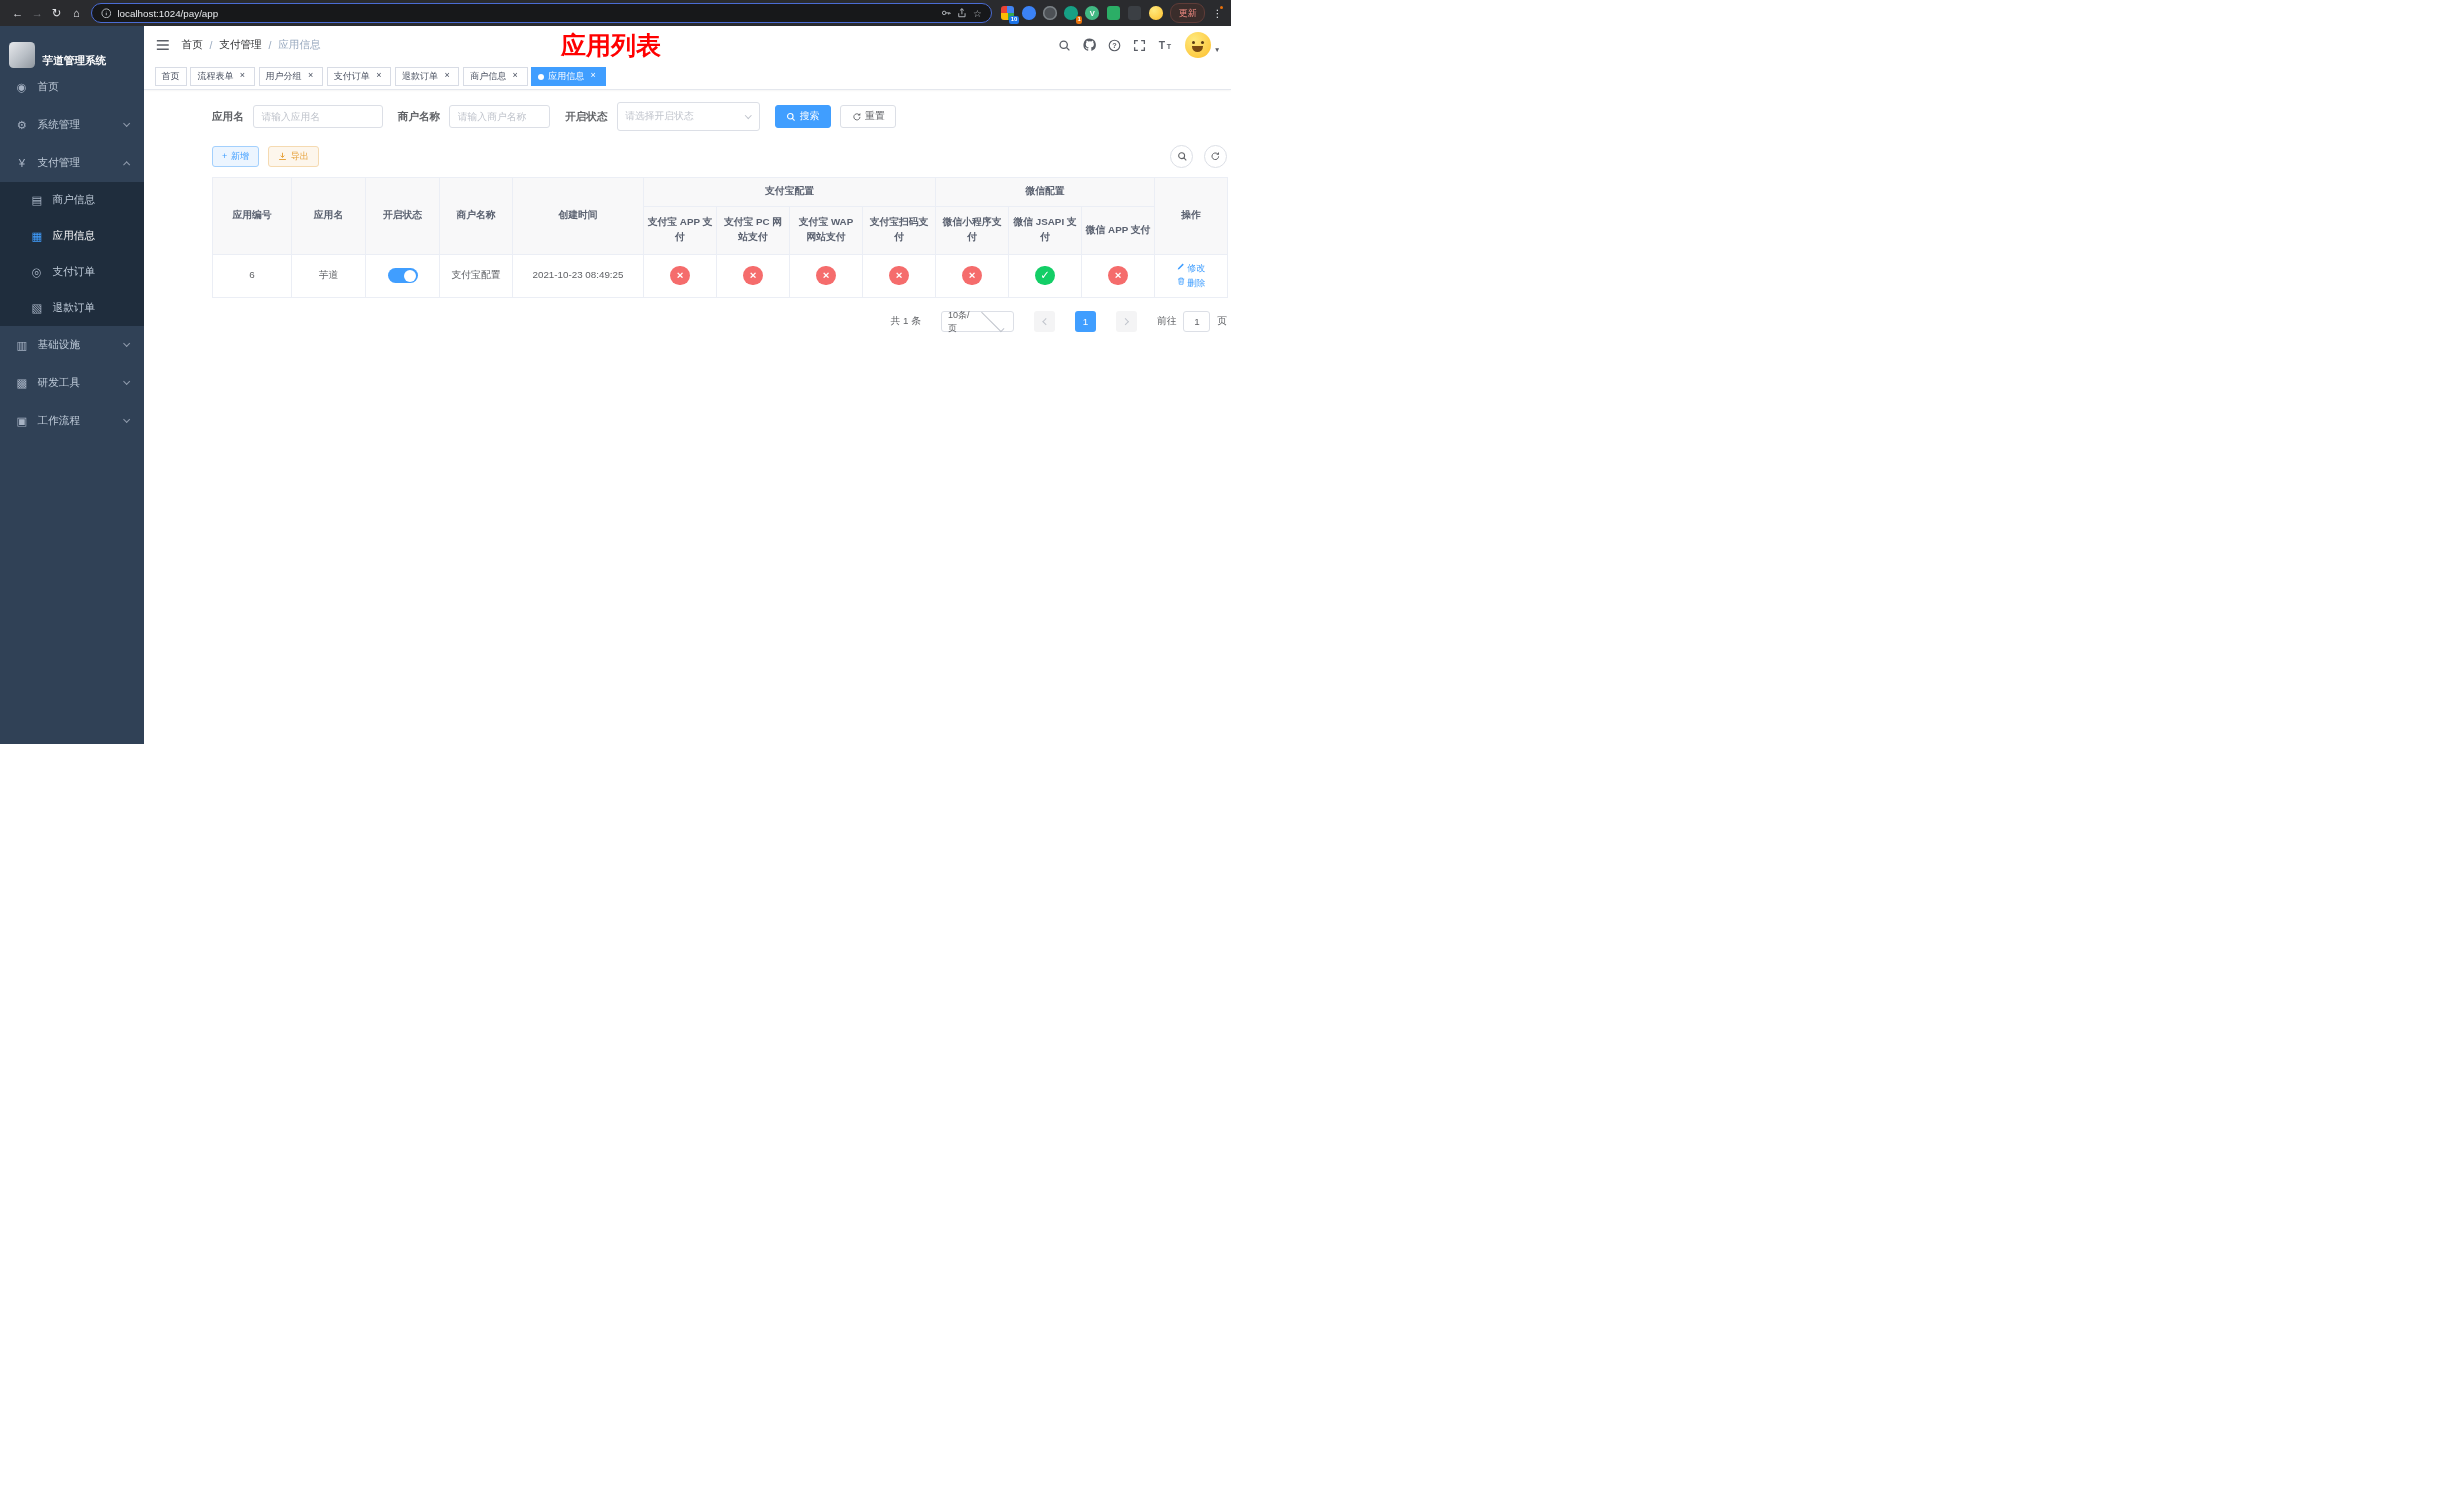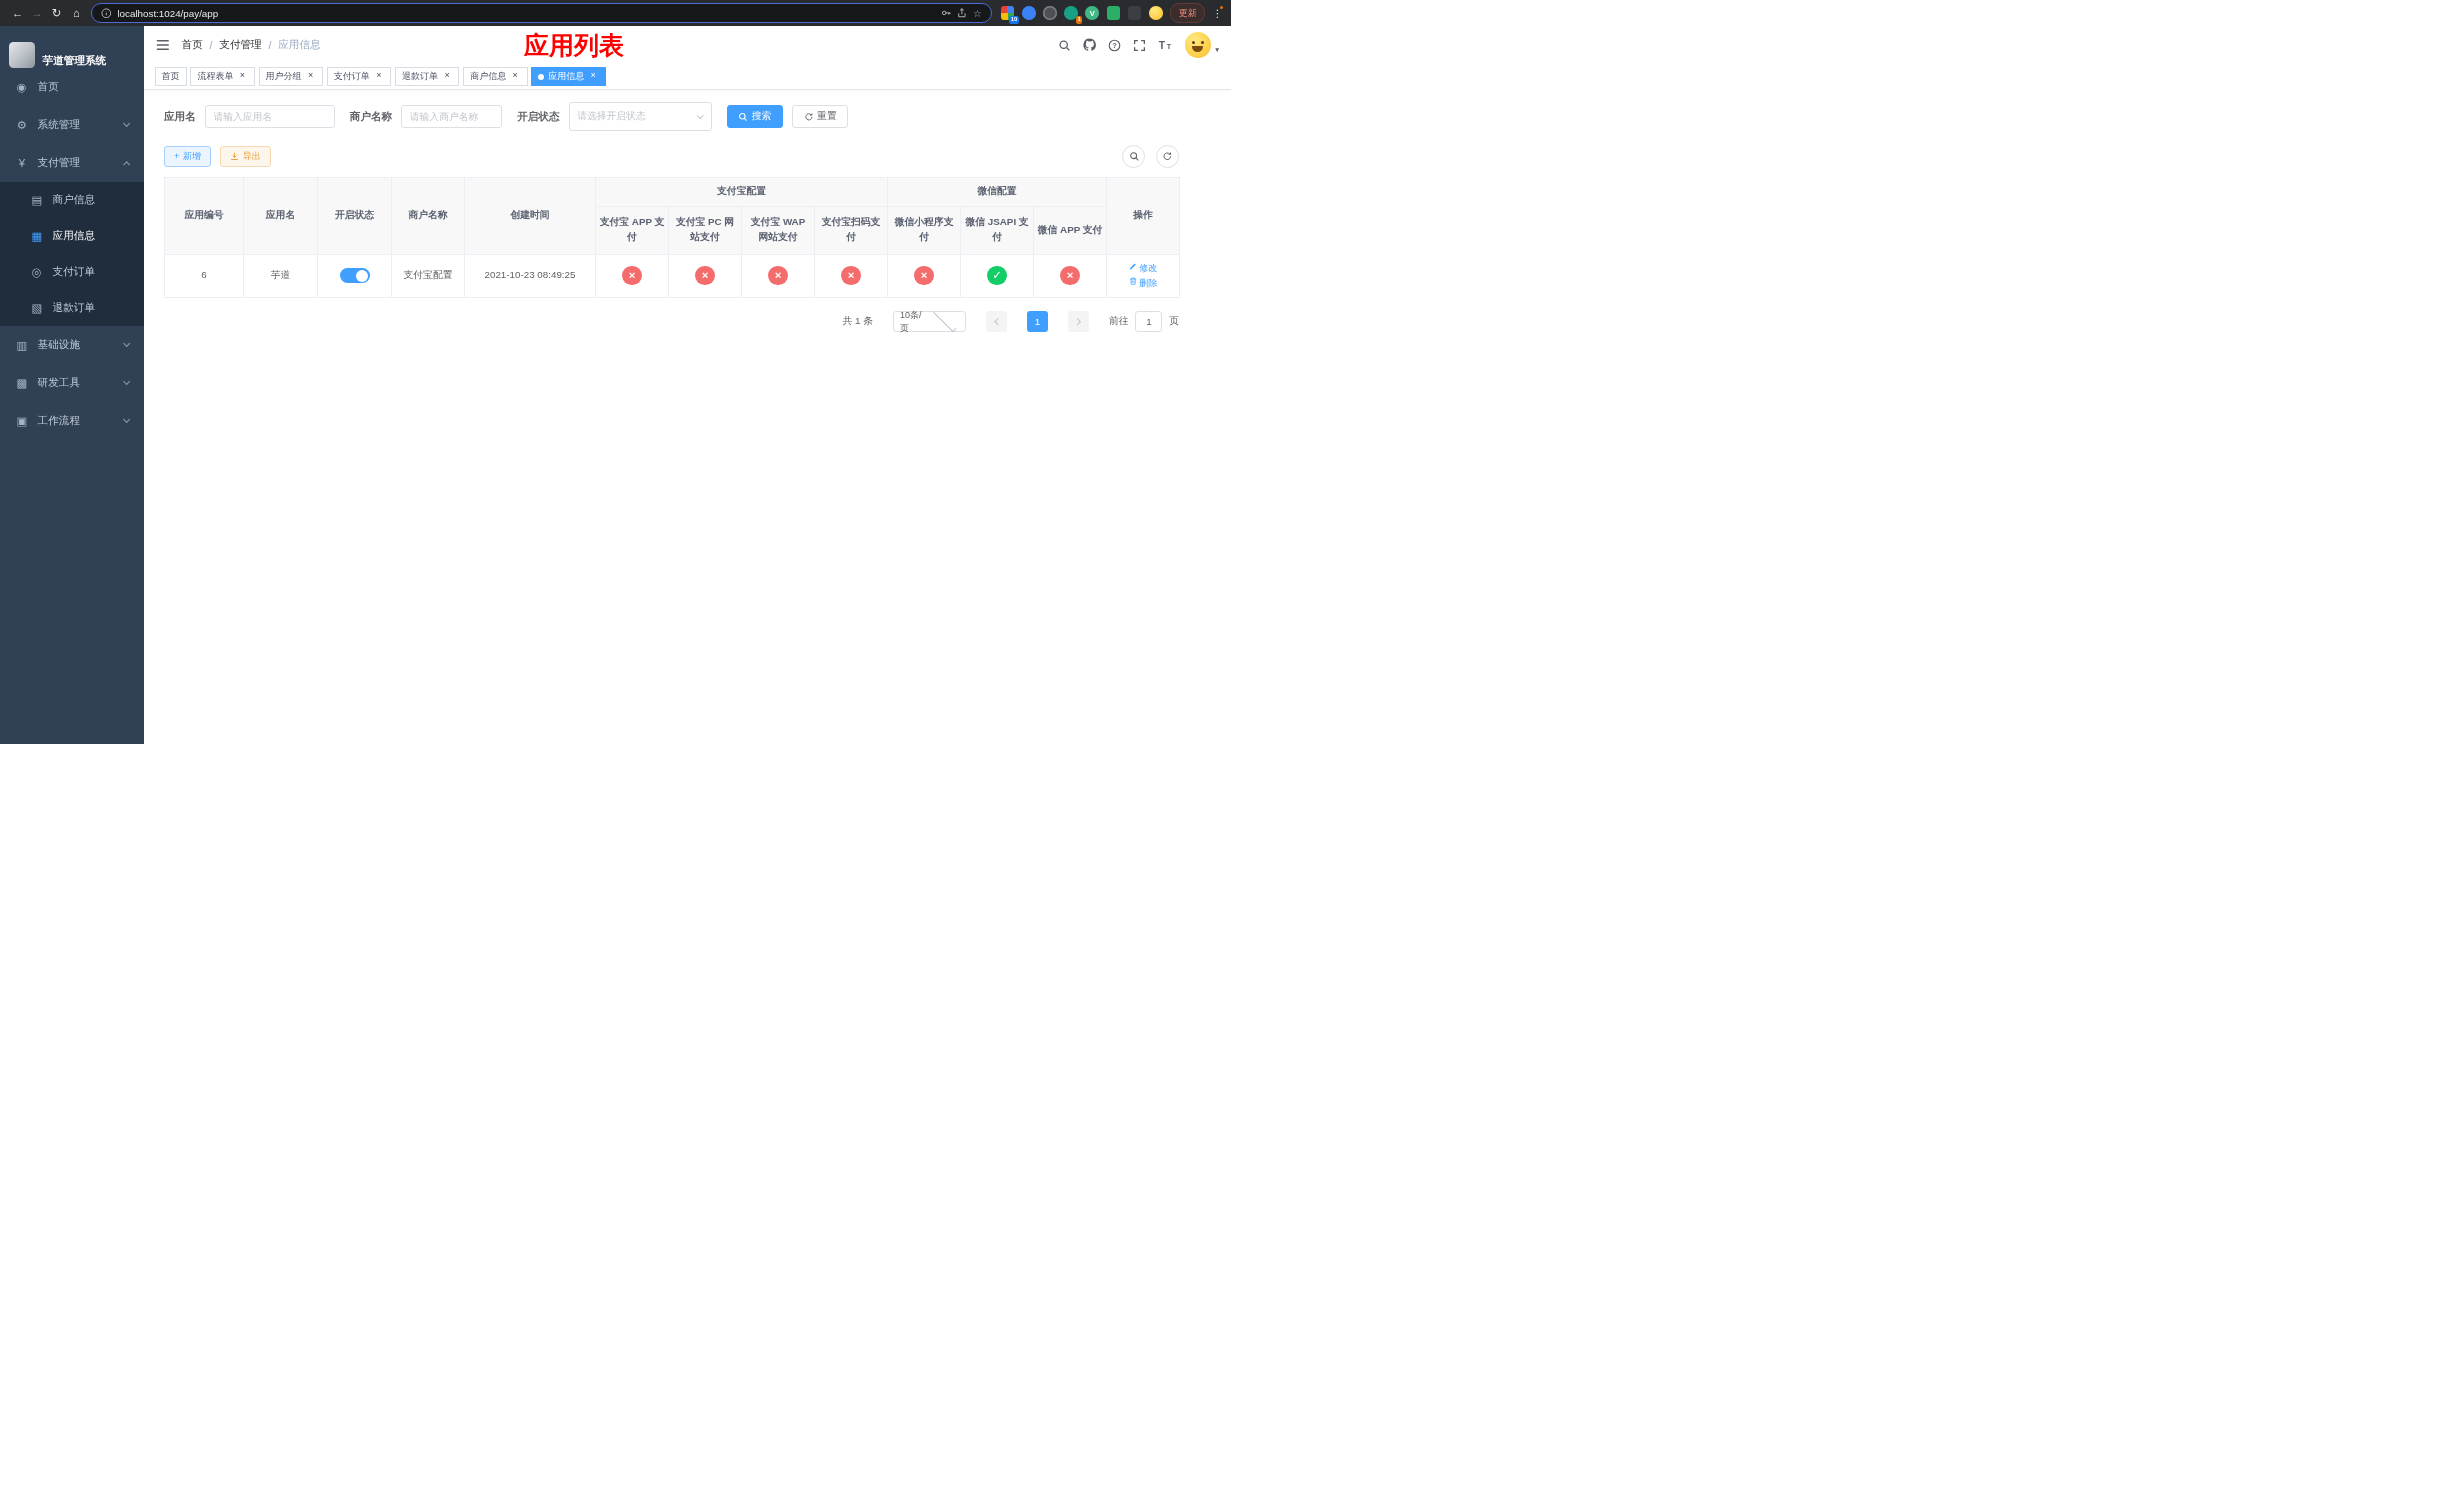--- a/index.html
+++ b/index.html
@@ -52,21 +52,21 @@
   .chev.up { transform:rotate(-135deg); margin-top:3px; }
 
   
   .main { flex:1; display:flex; flex-direction:column; min-width:0; position:relative; background:#fff; }
   .navbar { height:38px; display:flex; align-items:center; padding:0 12px; background:#fff; position:relative; }
   .hamburger { color:#5a5e66; display:flex; align-items:center; cursor:pointer; margin-right:12px; }
   .crumb { display:flex; align-items:center; gap:6.8px; font-size:10.6px; }
   .crumb .c1 { color:#303133; cursor:pointer; }
   .crumb .sep { color:#97a8be; }
   .crumb .current { color:#97a8be; }
-  .annotation { position:absolute; left:430px; top:50%; transform:translate(-50%,-50%);
+  .annotation { position:absolute; left:467px; top:50%; transform:translate(-50%,-50%);
     color:#ff0000; font-size:25px; font-weight:bold; white-space:nowrap; pointer-events:none; }
   .nav-right { margin-left:auto; display:flex; align-items:center; gap:12px; color:#5a5e66; }
   .nav-ic { display:flex; align-items:center; cursor:pointer; }
   .avatar { width:26px; height:26px; border-radius:50%; position:relative; cursor:pointer;
     background:radial-gradient(circle at 35% 30%, #ffe97d, #fdbf2d); }
   .avatar::before { content:""; position:absolute; left:6.8px; top:9px; width:3px; height:3px; border-radius:50%;
     background:#5b3b14; box-shadow:9px 0 0 #5b3b14; }
   .avatar::after { content:""; position:absolute; left:7.6px; top:14.4px; width:10.6px; height:5.3px;
     border-radius:0 0 10.6px 10.6px; background:#7a4a12; }
   .caret { font-size:7.6px; color:#5a5e66; align-self:flex-end; margin:0 0 4.5px -7.6px; }
@@ -74,21 +74,21 @@
   
   .tagsbar { height:26px; display:flex; align-items:center; padding:0 10.6px; gap:3.8px; background:#fff;
     border-bottom:0.8px solid #e4e7ed; box-shadow:0 0.8px 2.3px rgba(0,21,41,.06); }
   .tab { height:19.7px; display:inline-flex; align-items:center; gap:3.8px; border:0.8px solid #d8dce5; background:#fff;
     color:#495060; font-size:9px; padding:0 6px; cursor:pointer; white-space:nowrap; }
   .tab .dot { width:6px; height:6px; border-radius:50%; background:#fff; }
   .tab .close { font-size:9px; width:10.6px; height:10.6px; line-height:9.8px; text-align:center; border-radius:50%; }
   .tab.active { background:#409eff; border-color:#409eff; color:#fff; }
 
   
-  .content { flex:1; padding:12px 20px; overflow:hidden; }
+  .content { flex:1; padding:12px 20px; overflow:hidden;margin-left:48px; }
   .content-inner { width:1015px; }
 
   .filter-row { display:flex; align-items:center; margin-bottom:13.6px; }
   .f-label { font-size:10.6px; font-weight:bold; color:#606266; margin-right:9px; white-space:nowrap; }
   .f-input { height:23px; border:0.8px solid #dcdfe6; border-radius:3px; font-size:9.8px; color:#606266;
     padding:0 7.6px; outline:none; margin-right:15px; font-family:inherit; }
   .f-input::placeholder { color:#c0c4cc; }
   .f-select { height:29px; border:0.8px solid #dcdfe6; border-radius:3px; display:flex; align-items:center;
     padding:0 7.6px; margin-right:15px; cursor:pointer; }
   .f-select .ph { color:#c0c4cc; font-size:9.8px; flex:1; }

